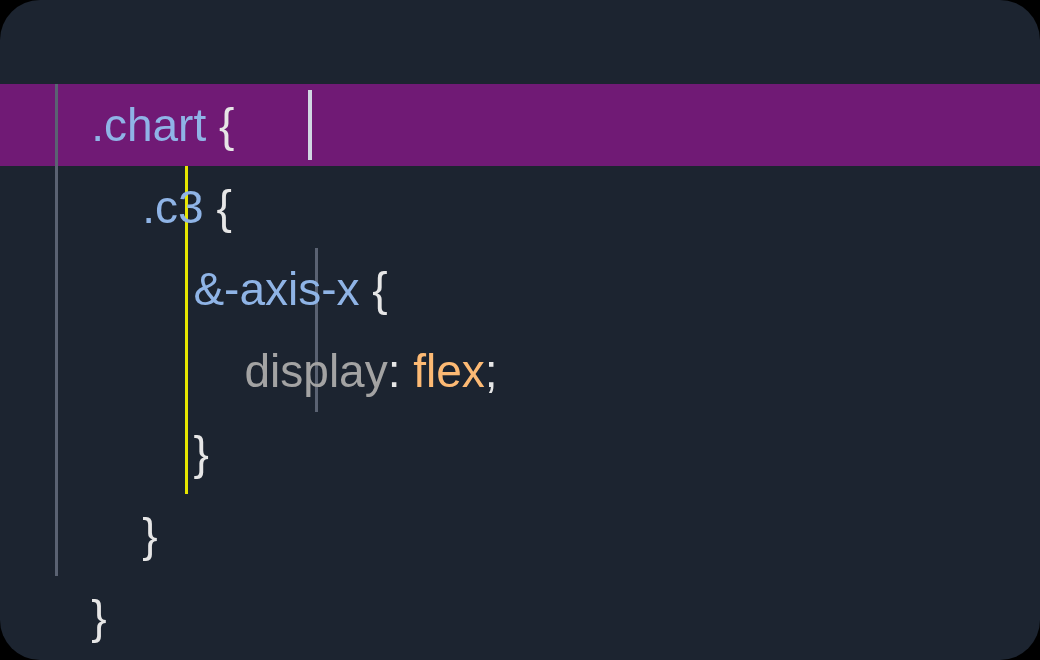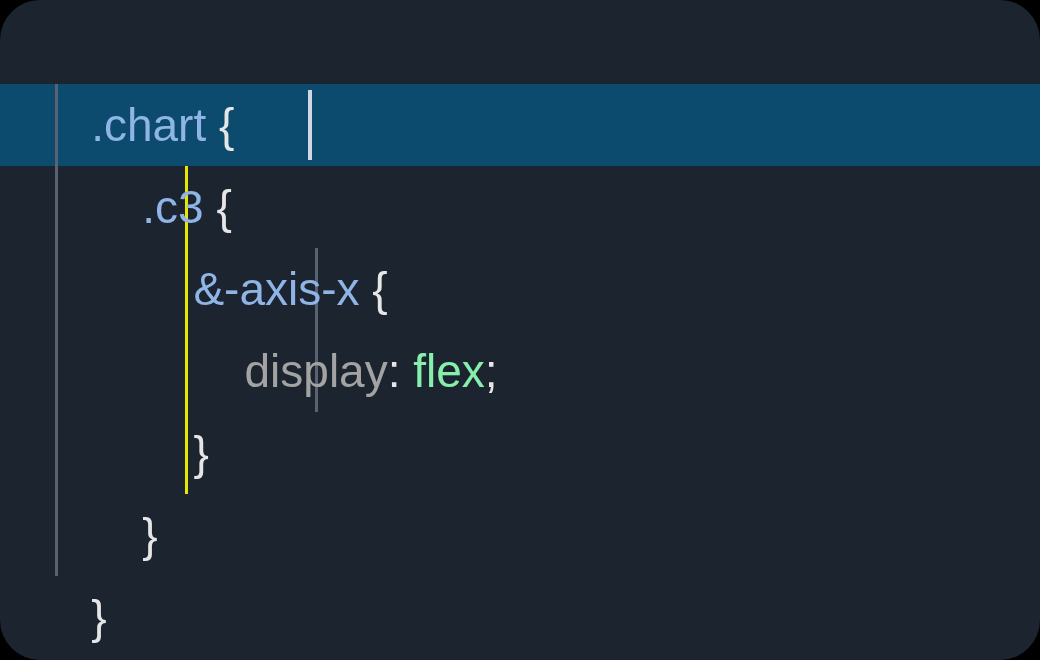--- a/index.html
+++ b/index.html
@@ -20,26 +20,26 @@
     overflow: hidden;
     padding-top: 2px;
   }
   .line {
     position: relative;
     height: 82px;
     white-space: pre;
     padding-left: 40px;
   }
   .line.hl {
-    background: #0c4a6e;
+    background: #701a75;
   }
   .tok-sel   { color: #8fb4e6; }
   .tok-punct { color: #e6e6e6; }
   .tok-prop  { color: #a3a3a3; }
-  .tok-val   { color: #86efac; }
+  .tok-val   { color: #fdba74; }
 
   
   .guide {
     position: absolute;
     width: 3px;
     background: #5a6272;
     z-index: 1;
   }
   .guide.yellow { background: #e6e600; }
 

